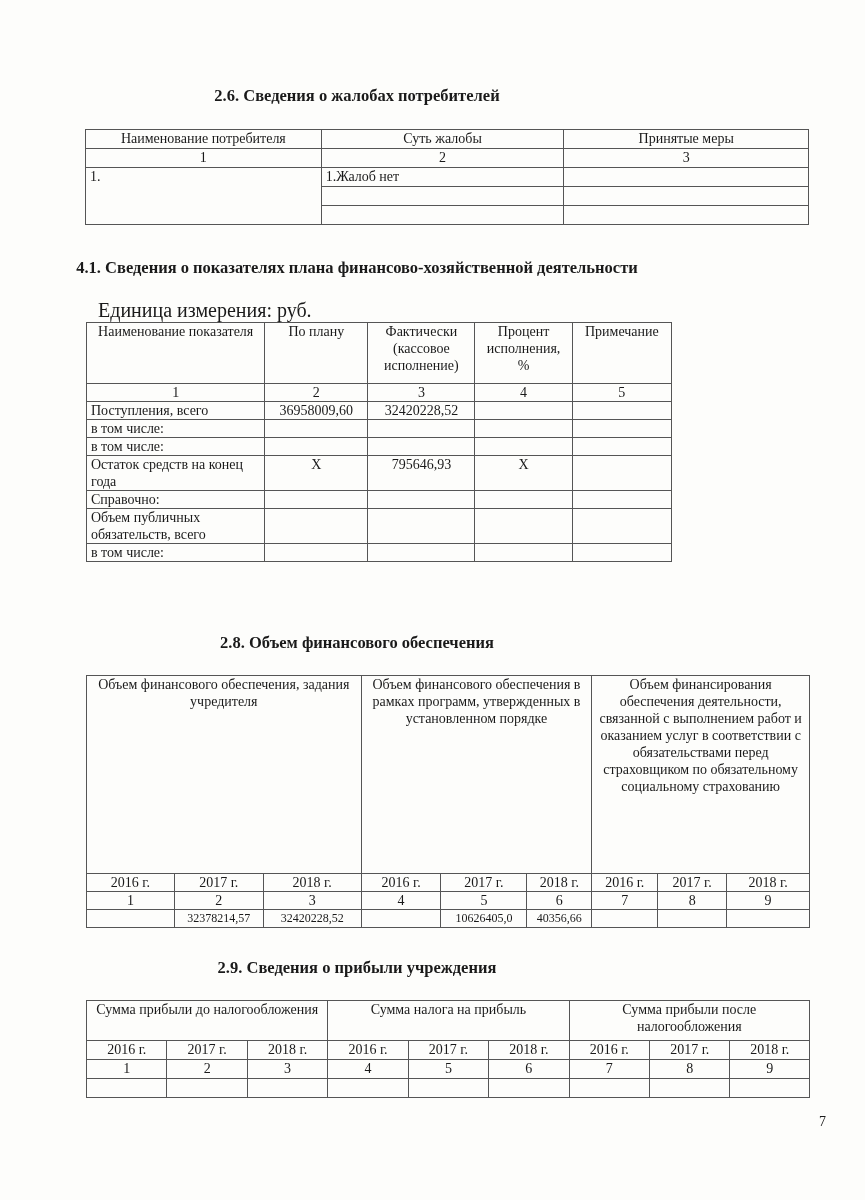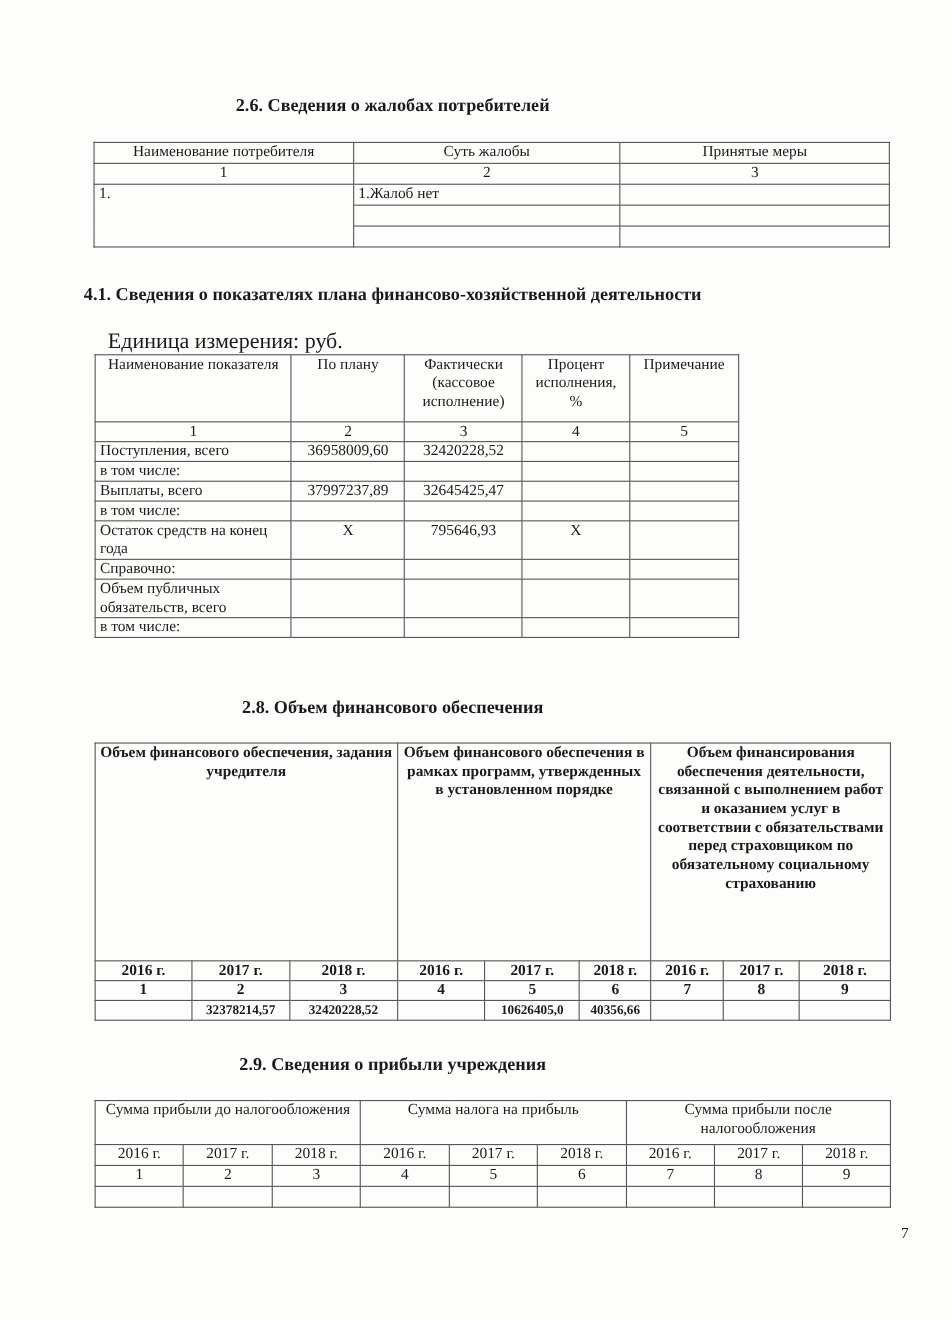--- a/index.html
+++ b/index.html
@@ -12,21 +12,21 @@
        font-weight: bold; font-size: 16.5px; }
   .unit { position: absolute; left: 98px; top: 299px; font-size: 20px; }
   table { position: absolute; border-collapse: collapse; font-size: 14px; }
   td { border: 1px solid #555; padding: 0 4px; line-height: 17px; vertical-align: top; }
   td.c { text-align: center; }
   .pn { position: absolute; left: 819px; top: 1114px; font-size: 14px; }
 
   #t26 { left: 85px; top: 129px; width: 724px; }
   #t26 td { height: 18px; }
   #t27 { left: 86px; top: 322px; width: 586px; }
-  #t28 { left: 86px; top: 675px; width: 724px; font-size: 14px; font-weight: bold; }
+  #t28 { left: 86px; top: 675px; width: 724px; font-size: 14px; }
   #t28 td.num { font-size: 12px; padding: 0 1px; margin-left: 24px; }
   #t29 { left: 86px; top: 1000px; width: 724px; }
   #t29 td { height: 18px; }
 </style>
 </head>
 <body>
 
 <div class="h" style="top:86px">2.6. Сведения о жалобах потребителей</div>
 <table id="t26">
   <colgroup>
@@ -92,27 +92,20 @@
         <td>Поступления, всего</td>
         <td class="c">36958009,60</td>
         <td class="c">32420228,52</td>
         <td class="c"></td>
         <td class="c"></td>
       </tr>
       <tr>
         <td>в том числе:</td>
         <td class="c"></td>
         <td class="c"></td>
-        <td class="c"></td>
-        <td class="c"></td>
-      </tr>
-      <tr>
-        <td>Выплаты, всего</td>
-        <td class="c">37997237,89</td>
-        <td class="c">32645425,47</td>
         <td class="c"></td>
         <td class="c"></td>
       </tr>
       <tr>
         <td>в том числе:</td>
         <td class="c"></td>
         <td class="c"></td>
         <td class="c"></td>
         <td class="c"></td>
       </tr>

